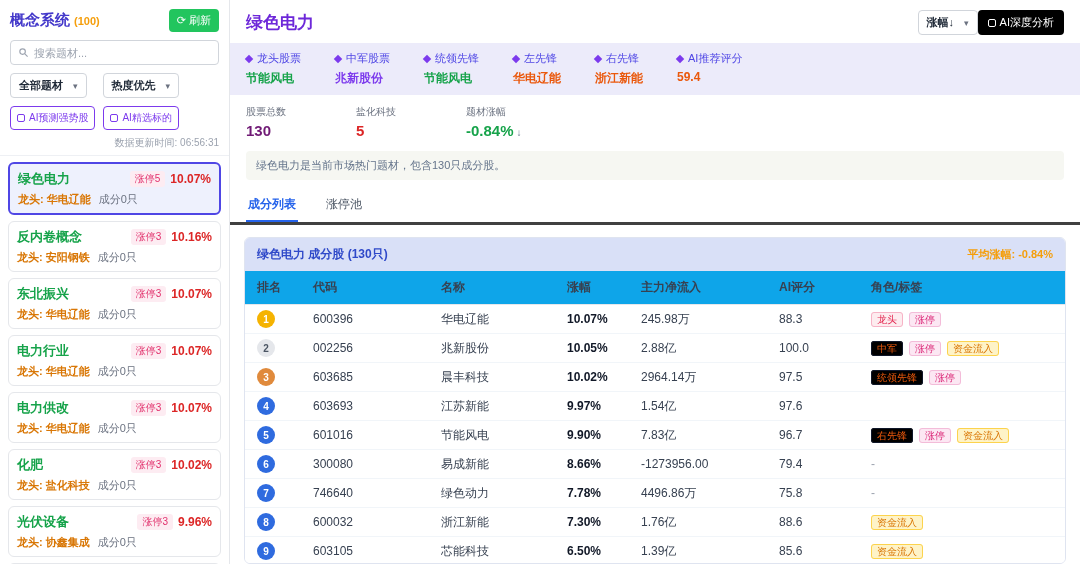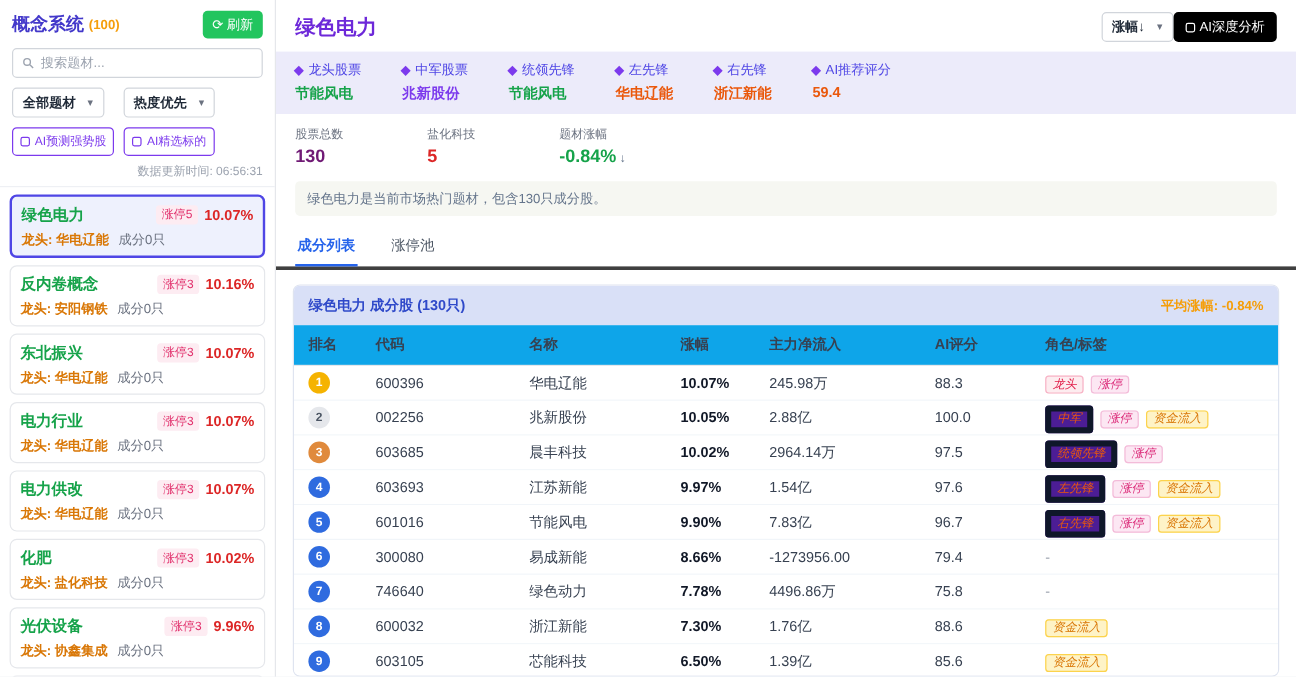--- a/index.html
+++ b/index.html
@@ -72,24 +72,24 @@
   .thead { background:#0ea5e9; padding:8px 12px; border-bottom:1px solid #e5e7eb; }
   .th { font-weight:bold; font-size:12px; color:#374151; }
   .tbody { flex:1; overflow:hidden; }
   .tr { padding:5px 12px; border-bottom:1px solid #f1f5f9; background:#fff; }
   .td { font-size:12px; color:#374151; }
   .rk { width:18px; height:18px; border-radius:50%; display:inline-flex; align-items:center;
     justify-content:center; font-size:10px; font-weight:bold; color:#fff; }
   .rk1 { background:#f5b301; } .rk2 { background:#e5e7eb; color:#4b5563; } .rk3 { background:#e08a3c; }
   .rkn { background:#2f6bdf; }
   .chg { font-weight:bold; color:#111827; }
-  .tag { font-size:10px; padding:1px 5px; border-radius:3px; margin-right:6px; white-space:nowrap;font-style:italic; }
+  .tag { font-size:10px; padding:1px 5px; border-radius:3px; margin-right:6px; white-space:nowrap; }
   .t-red { background:#fdecef; color:#e11d48; border:1px solid #f7b3c6; }
   .t-pink { background:#fce7f3; color:#db2777; border:1px solid #f3bcd9; }
-  .t-orange { background:#4c1d95; color:#ea580c; border:5px solid #0f172a; }
+  .t-orange { background:#000000; color:#ea580c; border:1px solid #0f172a; }
   .t-yellow { background:#fef3c7; color:#d97706; border:1px solid #fcd34d; }
   .dash { color:#9ca3af; }
 </style>
 </head>
 <body>
 
 <div class="app">
 
   <aside class="sidebar">
     <div class="sb-header">
@@ -332,21 +332,20 @@
     <div class="td">97.5</div>
     <div class="td"><span class="tag t-orange">统领先锋</span><span class="tag t-pink">涨停</span></div>
   </div>
           <div class="tr tgrid">
     <div class="td"><span class="rk rkn">4</span></div>
     <div class="td">603693</div>
     <div class="td">江苏新能</div>
     <div class="td chg">9.97%</div>
     <div class="td">1.54亿</div>
     <div class="td">97.6</div>
-    <div class="td"><span class="tag t-orange">左先锋</span><span class="tag t-pink">涨停</span><span class="tag t-yellow">资金流入</span></div>
   </div>
           <div class="tr tgrid">
     <div class="td"><span class="rk rkn">5</span></div>
     <div class="td">601016</div>
     <div class="td">节能风电</div>
     <div class="td chg">9.90%</div>
     <div class="td">7.83亿</div>
     <div class="td">96.7</div>
     <div class="td"><span class="tag t-orange">右先锋</span><span class="tag t-pink">涨停</span><span class="tag t-yellow">资金流入</span></div>
   </div>

